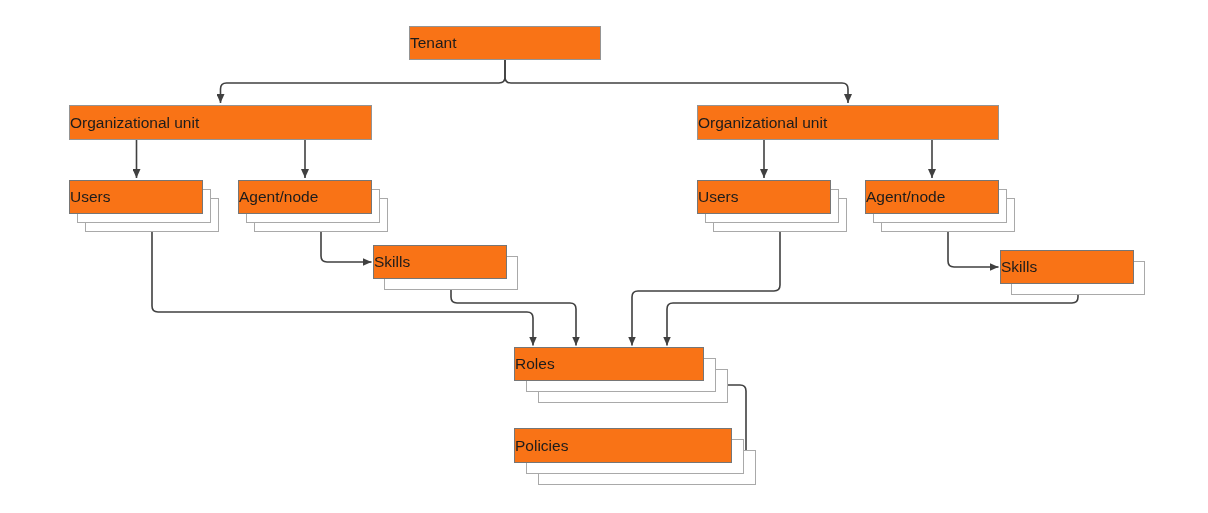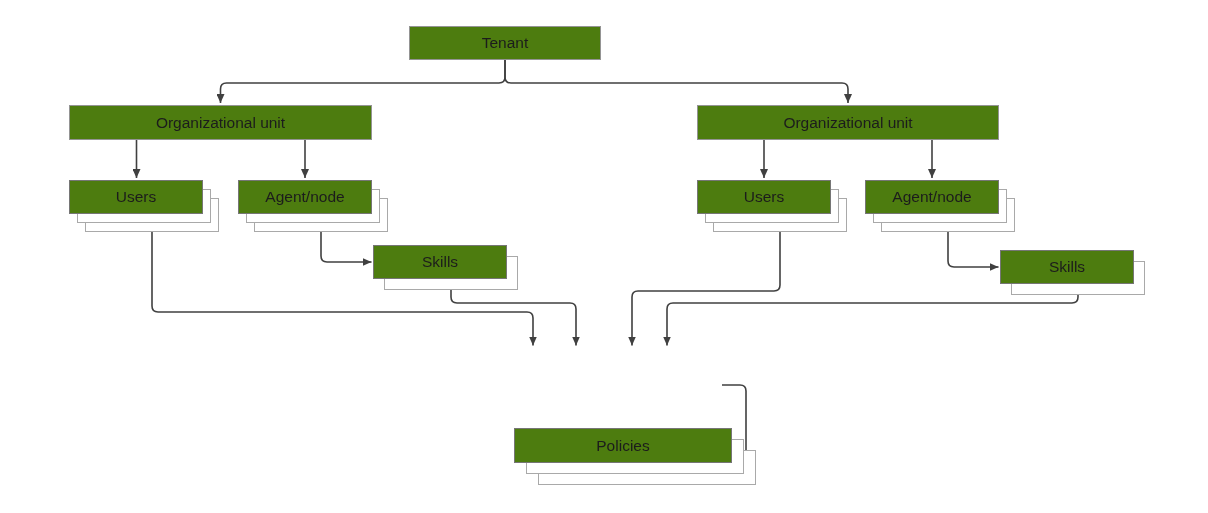--- a/index.html
+++ b/index.html
@@ -18,24 +18,24 @@
     border:1.2px solid #a9a9a9;
     box-sizing:border-box;
   }
   .off1s{transform:translate(8px,9px);}
   .off2s{transform:translate(16px,18px);}
   .off1m{transform:translate(11px,11px);}
   .off1b{transform:translate(12px,11px);}
   .off2b{transform:translate(24px,22px);}
   .box{
     position:absolute;inset:0;
-    background:#4d7c0f;
+    background:#f97316;
     border:1.4px solid #767676;
     box-sizing:border-box;
-    display:flex;align-items:center;justify-content:center;
+    display:flex;align-items:center;justify-content:flex-start;
     font-size:15.5px;line-height:1;color:#1c1c1c;
     white-space:nowrap;
   }
   .single .box{border-color:#949494;}
 </style>
 </head>
 <body>
 
 <div id="canvas">
 
@@ -119,20 +119,27 @@
     </div>
   </div>
 
   <div class="node" style="left:1000px;top:250px;width:134px;height:34px;">
     <div class="layer off1m"></div>
     <div class="box">
       <span>Skills</span>
     </div>
   </div>
 
+  <div class="node" style="left:514px;top:347px;width:190px;height:34px;">
+    <div class="layer off2b"></div>
+    <div class="layer off1b"></div>
+    <div class="box">
+      <span>Roles</span>
+    </div>
+  </div>
 
   <div class="node" style="left:514px;top:428px;width:218px;height:35px;">
     <div class="layer off2b"></div>
     <div class="layer off1b"></div>
     <div class="box">
       <span>Policies</span>
     </div>
   </div>
 
 </div>

